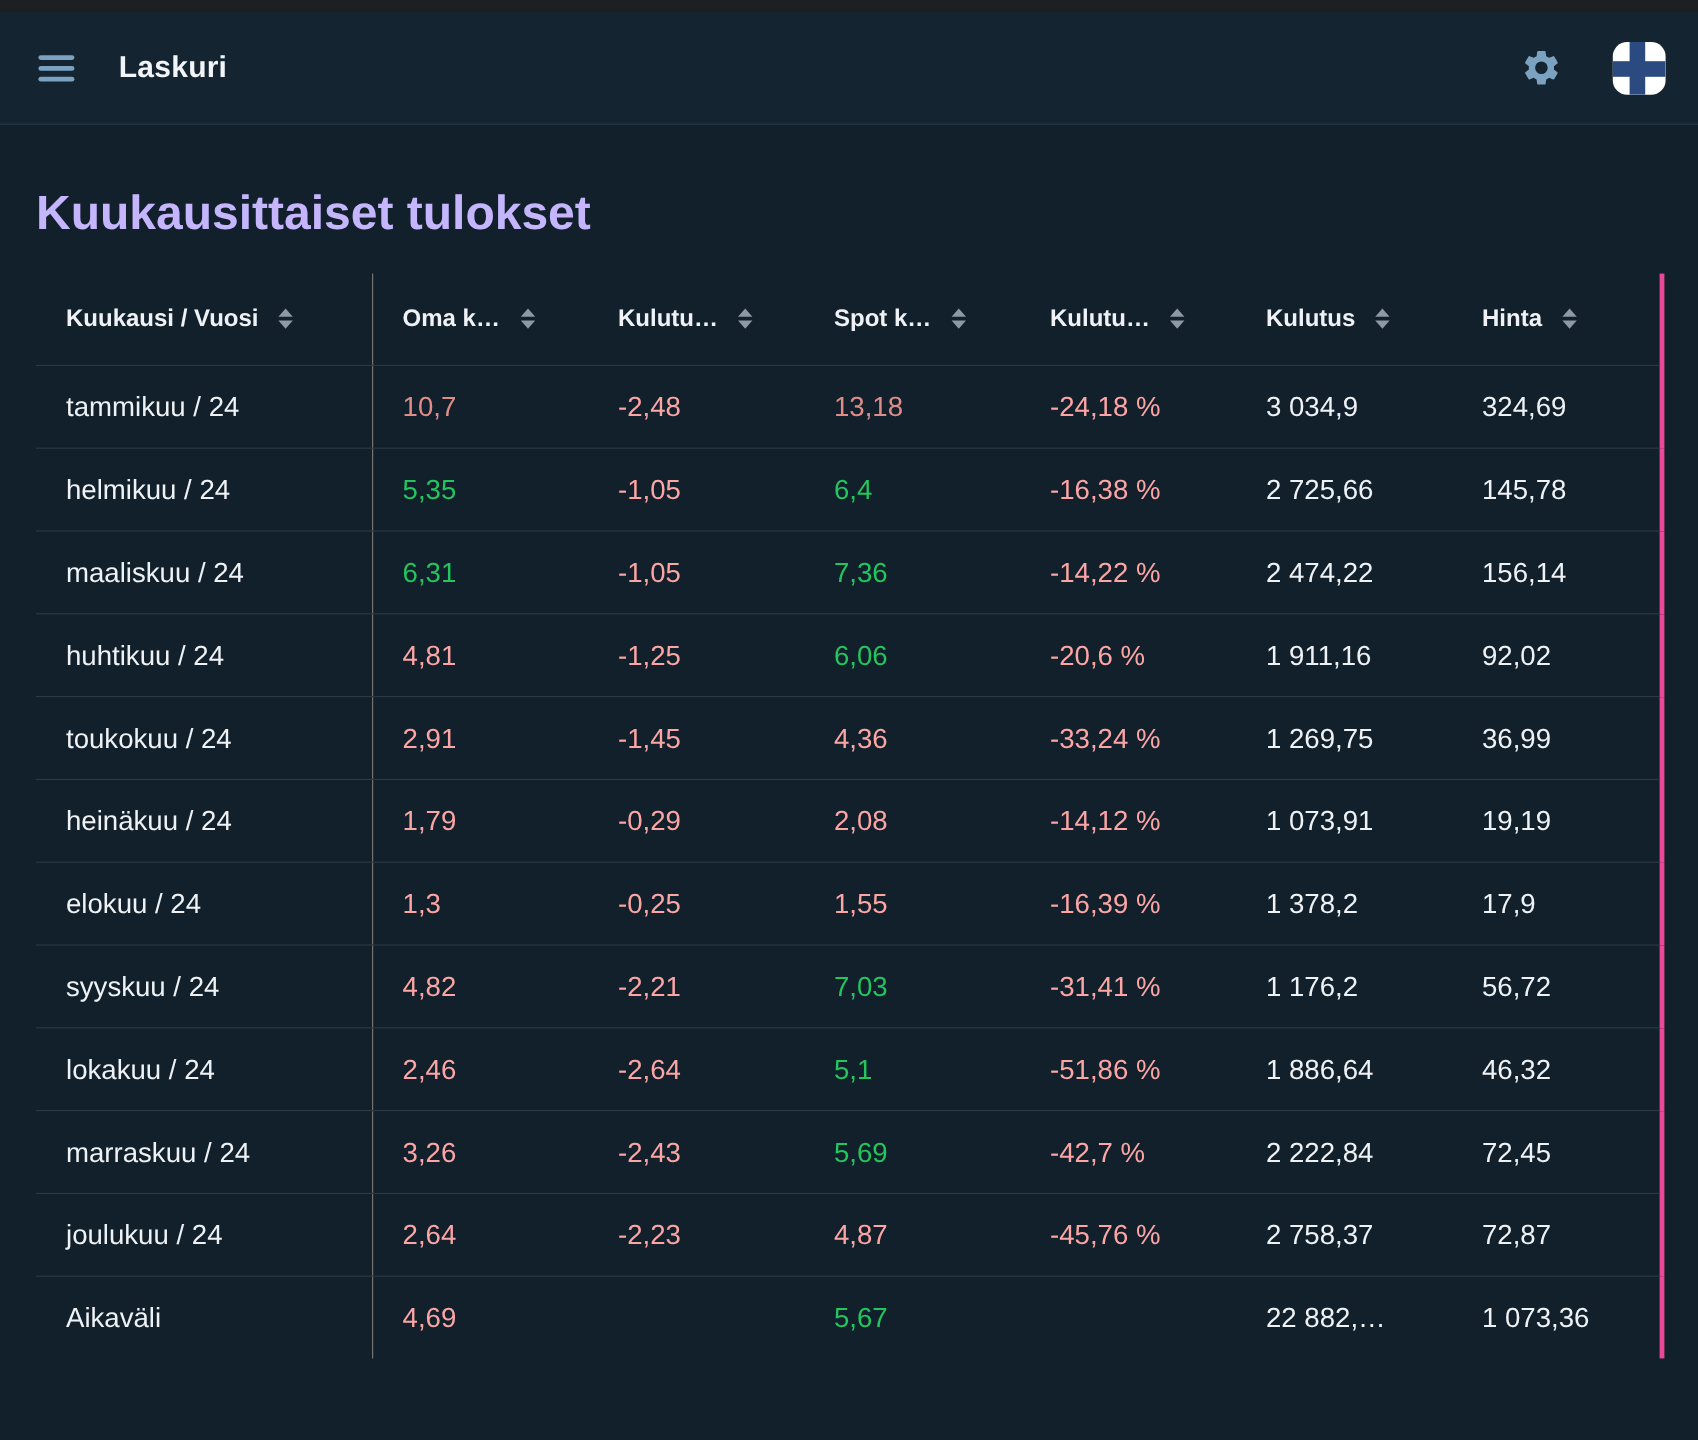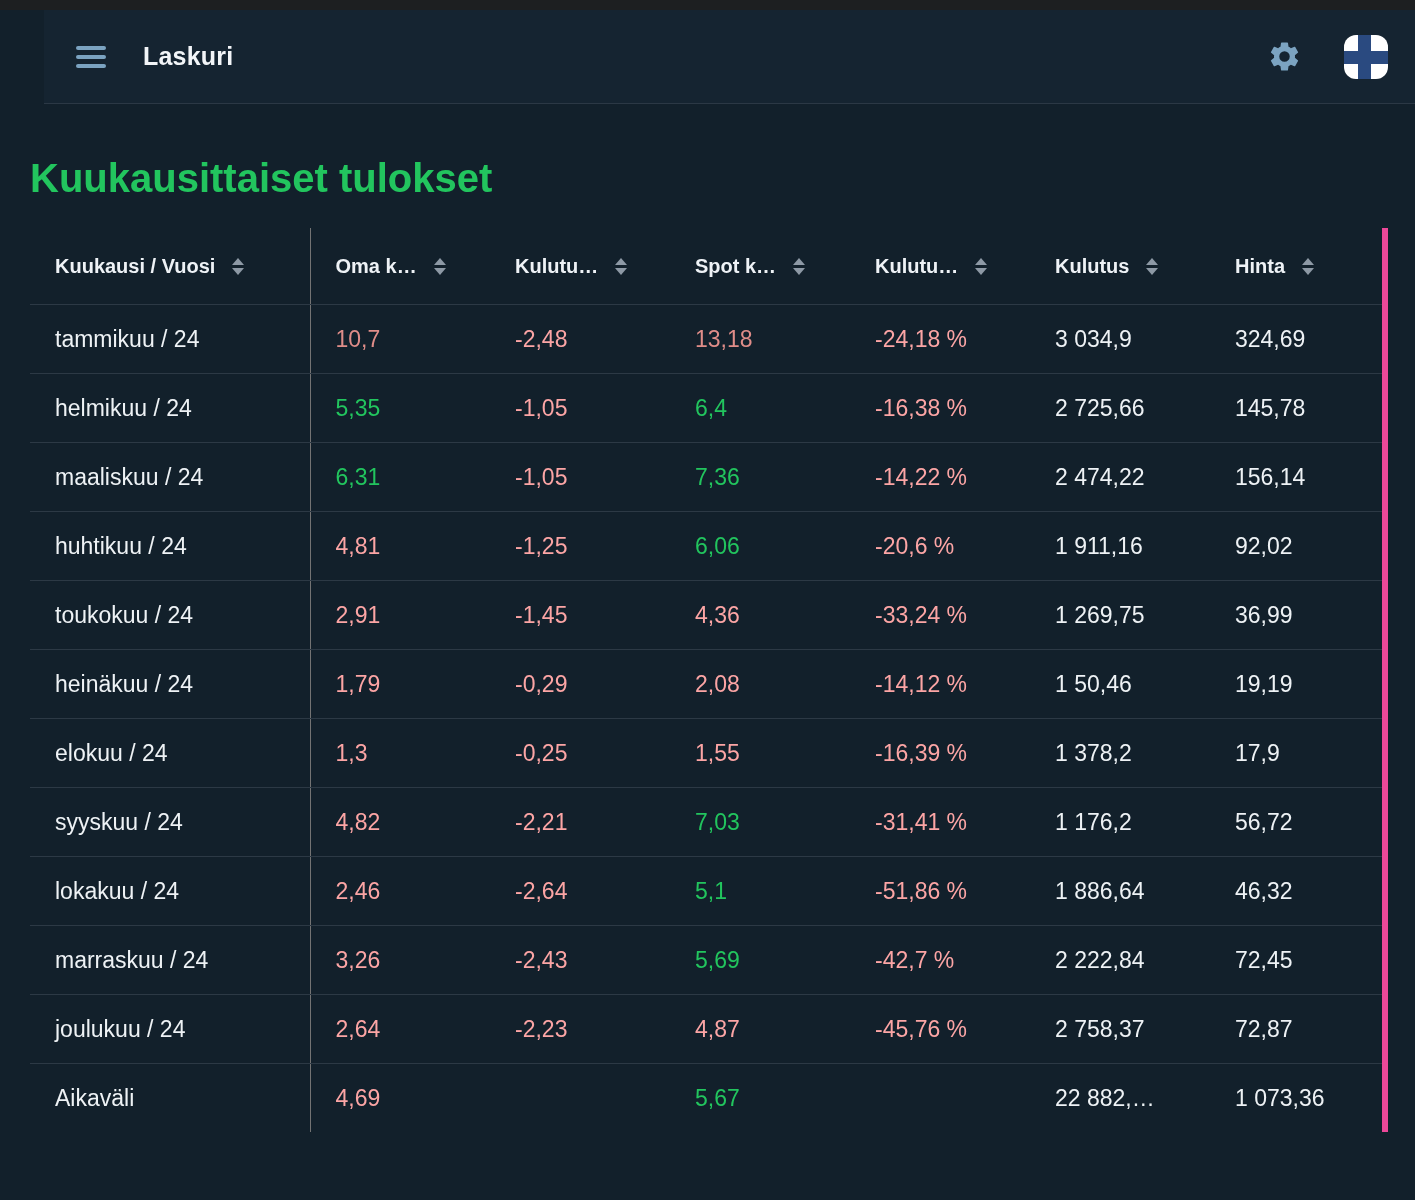--- a/index.html
+++ b/index.html
@@ -9,36 +9,36 @@
     background:#12202b;
     font-family:"Liberation Sans","DejaVu Sans",sans-serif;
     -webkit-font-smoothing:antialiased;
   }
   .top-strip{height:10px;background:#1d1f21;flex:0 0 auto;}
 
   
   .appbar{
     height:94px;flex:0 0 auto;background:#152431;
     border-bottom:1px solid #2b3845;
-    display:flex;align-items:center;padding:0 27px 0 30px;box-sizing:border-box;margin-left:44px;
+    display:flex;align-items:center;padding:0 27px 0 30px;box-sizing:border-box;
   }
   .hamburger{display:flex;flex-direction:column;gap:5px;cursor:pointer;padding:4px 2px;}
   .hamburger span{display:block;width:30px;height:4px;border-radius:2px;background:#7ba3c1;}
   .app-title{font-size:25px;font-weight:700;color:#f2f5f8;margin:0 0 0 35px;letter-spacing:.2px;}
   .appbar-right{margin-left:auto;display:flex;align-items:center;gap:42px;}
   .gear-btn{width:36px;height:36px;display:flex;align-items:center;justify-content:center;cursor:pointer;}
   .flag{
     width:44px;height:44px;border-radius:12px;background:#ffffff;
     position:relative;overflow:hidden;cursor:pointer;
   }
   .flag .v{position:absolute;top:0;bottom:0;left:14px;width:13px;background:#2a4a80;}
   .flag .h{position:absolute;left:0;right:0;top:16px;height:13px;background:#2a4a80;}
 
   
-  .page-title{font-size:40px;font-weight:700;color:#22c55e;margin:51px 0 0 30px;line-height:1.15;}
+  .page-title{font-size:40px;font-weight:700;color:#c4b5fd;margin:51px 0 0 30px;line-height:1.15;}
 
   table.results{
     margin:27px 0 0 30px;border-collapse:collapse;table-layout:fixed;
     width:1355px;
   }
   .results col:nth-child(1){width:280px}
   .results col:nth-child(2){width:180px}
   .results col:nth-child(3){width:180px}
   .results col:nth-child(4){width:180px}
   .results col:nth-child(5){width:180px}
@@ -52,21 +52,21 @@
     white-space:nowrap;overflow:hidden;cursor:pointer;
   }
   .results td{
     height:68px;vertical-align:middle;
     font-size:23px;font-weight:400;
     padding:0 0 0 25px;border-bottom:1px solid #2c3945;
     white-space:nowrap;overflow:hidden;
   }
   .results tbody tr:last-child td{border-bottom:none;}
   .results th:first-child,.results td:first-child{border-right:1px solid #737373;}
-  .results th:last-child,.results td:last-child{border-right:6px solid #ec4899;}
+  .results th:last-child,.results td:last-child{border-right:4px solid #ec4899;}
 
   .c-white{color:#eef2f5;}
   .c-red{color:#e08d89;}
   .c-green{color:#fca5a5;}
   .c-blue{color:#22c55e;}
 
   .sort{display:inline-flex;flex-direction:column;gap:3px;margin-left:17px;vertical-align:middle;position:relative;top:-1px;}
   .sort i{display:block;width:0;height:0;border-left:6px solid transparent;border-right:6px solid transparent;}
   .sort .up{border-bottom:7px solid #8d99a5;}
   .sort .down{border-top:7px solid #8d99a5;}
@@ -187,21 +187,21 @@
             <td class="c-green">-33,24 %</td>
             <td class="c-white">1 269,75</td>
             <td class="c-white">36,99</td>
           </tr>
           <tr>
             <td class="c-white">heinäkuu / 24</td>
             <td class="c-green">1,79</td>
             <td class="c-green">-0,29</td>
             <td class="c-green">2,08</td>
             <td class="c-green">-14,12 %</td>
-            <td class="c-white">1 50,46</td>
+            <td class="c-white">1 073,91</td>
             <td class="c-white">19,19</td>
           </tr>
           <tr>
             <td class="c-white">elokuu / 24</td>
             <td class="c-green">1,3</td>
             <td class="c-green">-0,25</td>
             <td class="c-green">1,55</td>
             <td class="c-green">-16,39 %</td>
             <td class="c-white">1 378,2</td>
             <td class="c-white">17,9</td>

